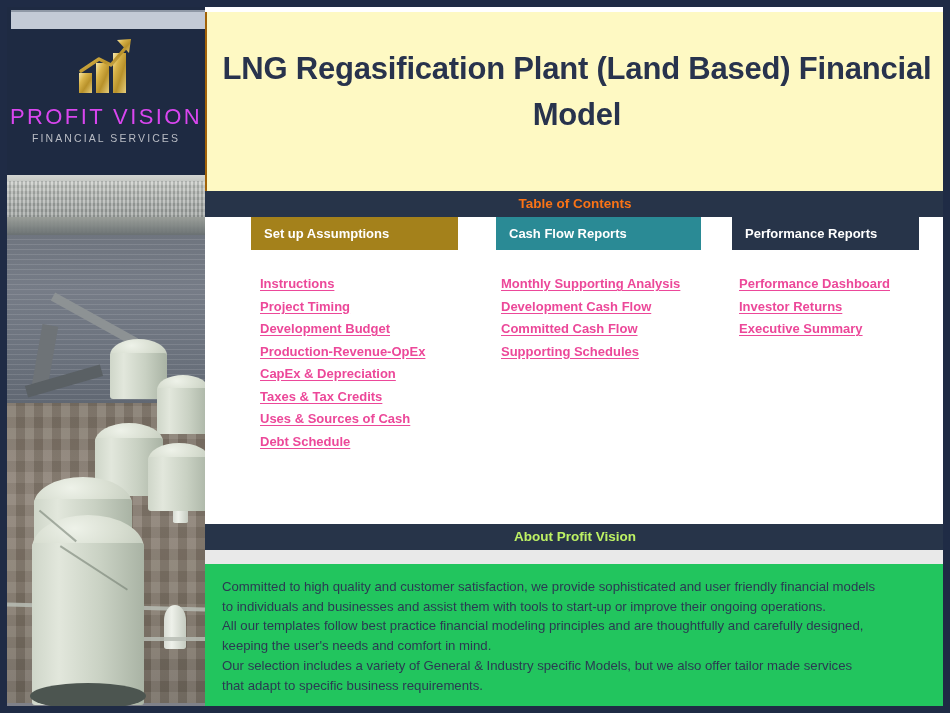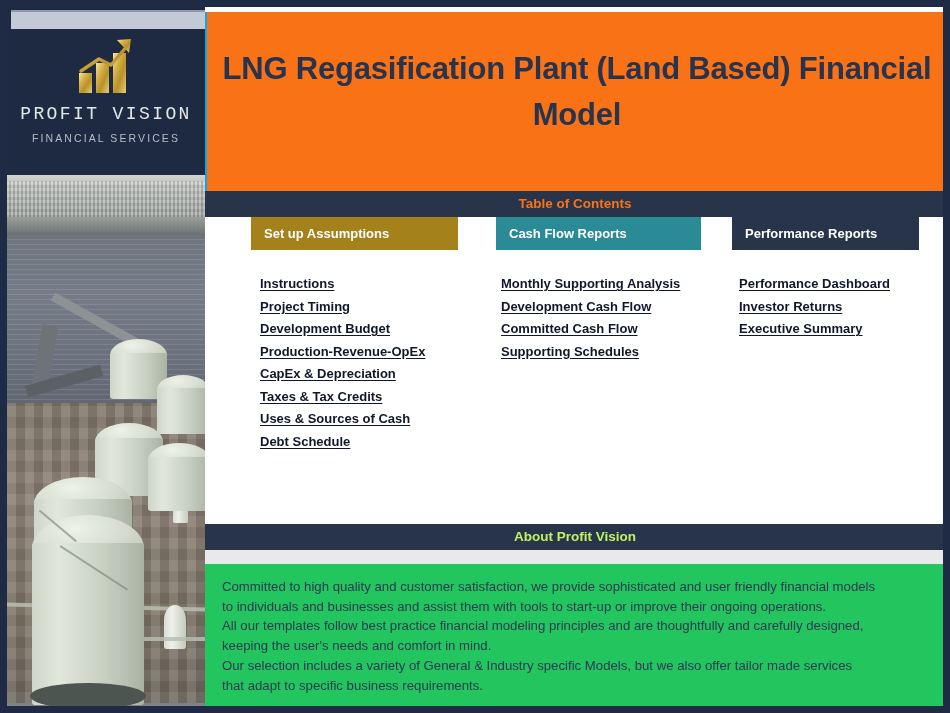--- a/index.html
+++ b/index.html
@@ -54,25 +54,25 @@
     top: 28px;
     width: 198px;
     height: 62px;
   }
   #logo-name {
     position: absolute;
     left: 0;
     top: 97px;
     width: 198px;
     text-align: center;
-    color: #e5e5e5;
-    font-size: 18px;
+    color: #d946ef;
+    font-size: 22px;
     letter-spacing: 2.4px;
     font-weight: 400;
-    font-family: Liberation Mono, monospace;
+    font-family: Liberation Sans, sans-serif;
   }
   #logo-tagline {
     position: absolute;
     left: 0;
     top: 125px;
     width: 198px;
     text-align: center;
     color: #b9bcc4;
     font-size: 10.5px;
     letter-spacing: 2.1px;
@@ -193,22 +193,22 @@
   #pipe1 { left: 0px;   top: 430px; width: 198px; transform: rotate(1.5deg); }
   #pipe2 { left: 130px; top: 462px; width: 70px; }
 
   
   #title-panel {
     position: absolute;
     left: 198px;
     top: 5px;
     width: 740px;
     height: 188px;
-    background: #f97316;
-    border-left: 2px solid #0ea5e9;
+    background: #fef9c3;
+    border-left: 2px solid #a16207;
   }
   #title-text {
     position: absolute;
     left: 0;
     top: 34px;
     width: 740px;
     text-align: center;
     color: #28334d;
     font-size: 31px;
     font-weight: 700;
@@ -258,21 +258,21 @@
   .link-col {
     position: absolute;
     top: 56px;
     width: 215px;
   }
   #col-0 { left: 55px; }
   #col-1 { left: 296px; }
   #col-2 { left: 534px; }
   .toc-link {
     display: block;
-    color: #0f172a;
+    color: #ec4899;
     font-size: 13px;
     font-weight: 700;
     text-decoration: underline;
     text-underline-offset: 2px;
     line-height: 22.5px;
     white-space: nowrap;
     cursor: pointer;
   }
 
   

